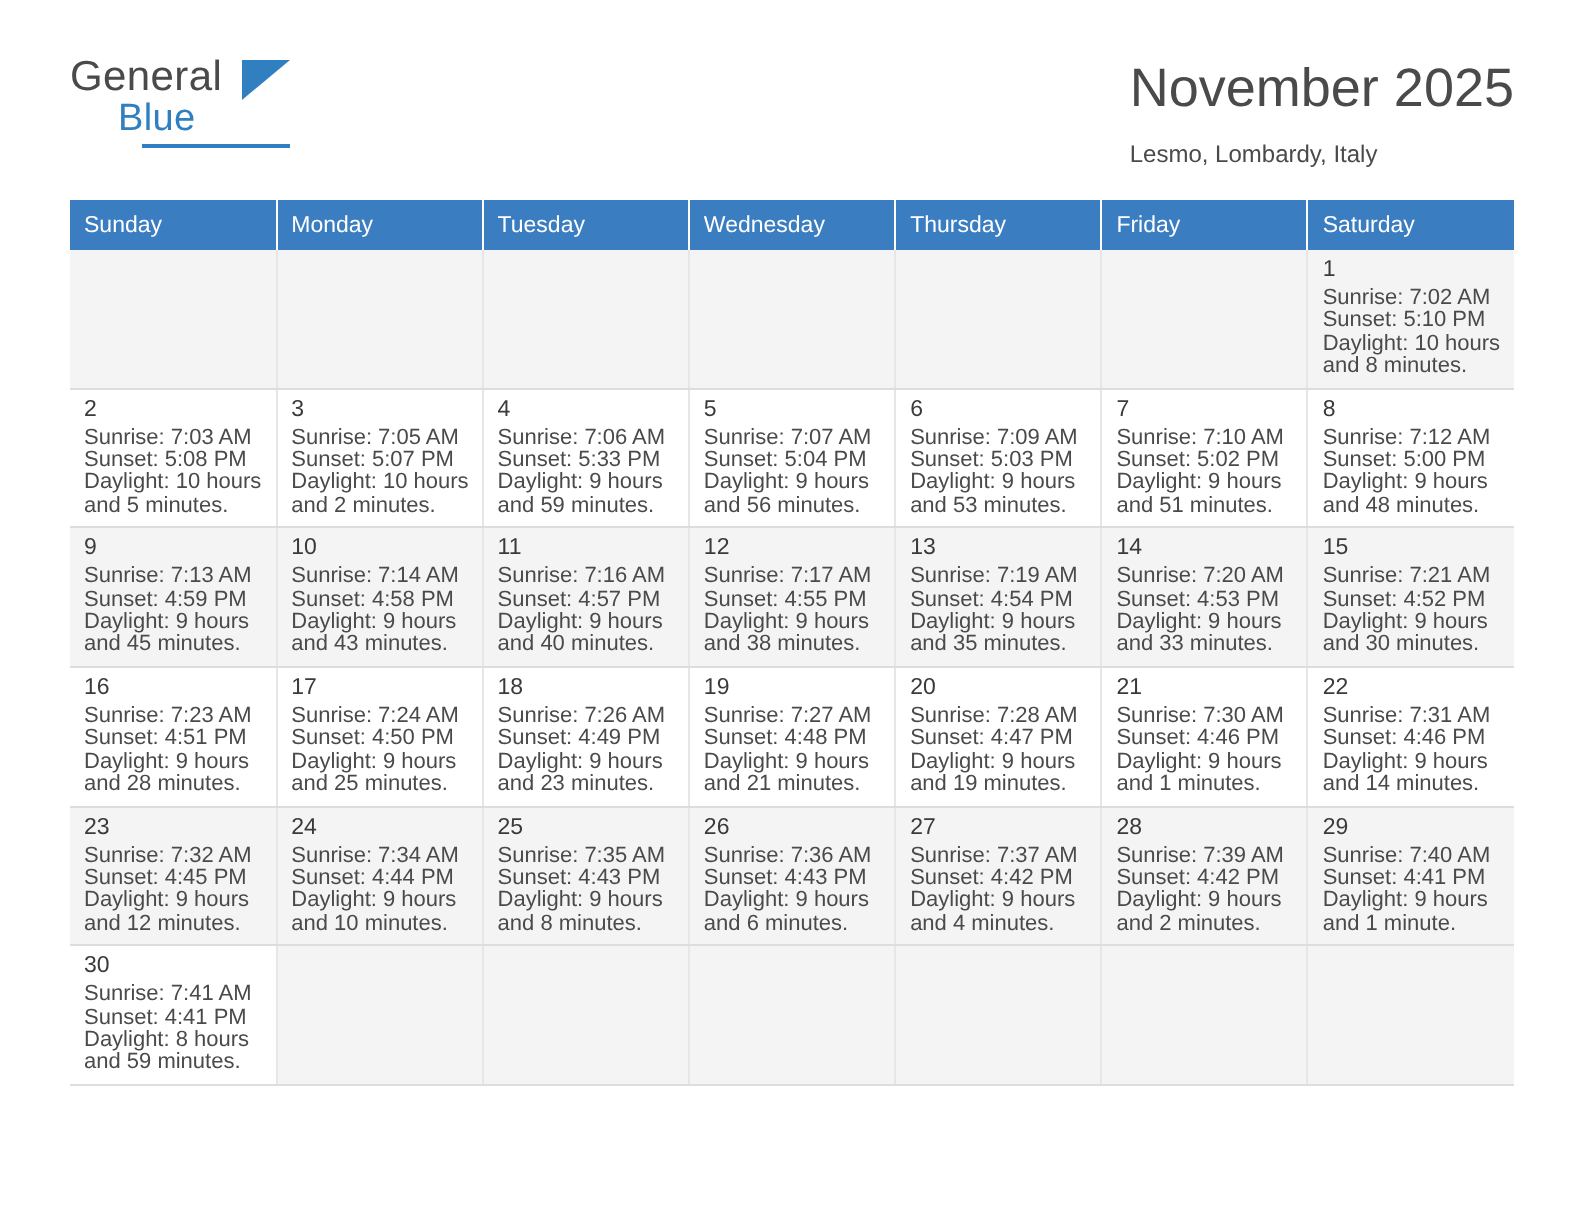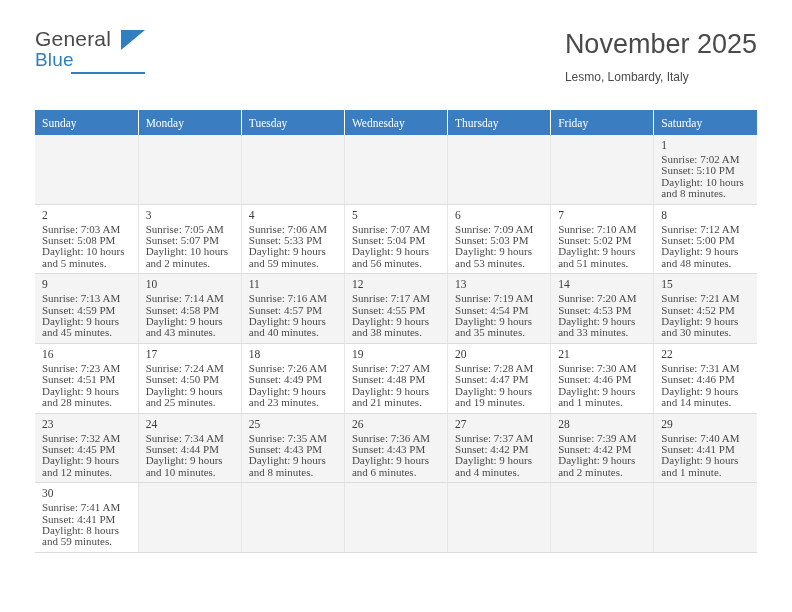--- a/index.html
+++ b/index.html
@@ -37,20 +37,21 @@
     font-size: 21px;
     color: #4a4a4a;
     letter-spacing: .2px;
     line-height: 22px;
   }
   .logo-blue {
     font-size: 19px;
     color: #2f7fc1;
     line-height: 20px;
     letter-spacing: .2px;
+    margin-left: 24px;
   }
   .logo-flag {
     position: absolute;
     left: 86px;
     top: 2px;
     width: 0;
     height: 0;
     border-left: 24px solid #2f7fc1;
     border-bottom: 20px solid transparent;
   }
@@ -75,22 +76,20 @@
     font-size: 12px;
     color: #4a4a4a;
     line-height: 22px;
     margin-top: 6px;
   }
   
   .calendar {
     width: 722px;
     border-collapse: collapse;
     table-layout: fixed;
-    margin-top: 10px;
-    font-family: Liberation Serif, serif;
   }
   .calendar th {
     background: #3a7dc1;
     color: #ffffff;
     font-size: 11.5px;
     font-weight: normal;
     text-align: left;
     padding: 5px 6px 5px 7px;
     border-right: 1px solid #ffffff;
     height: 15px;

